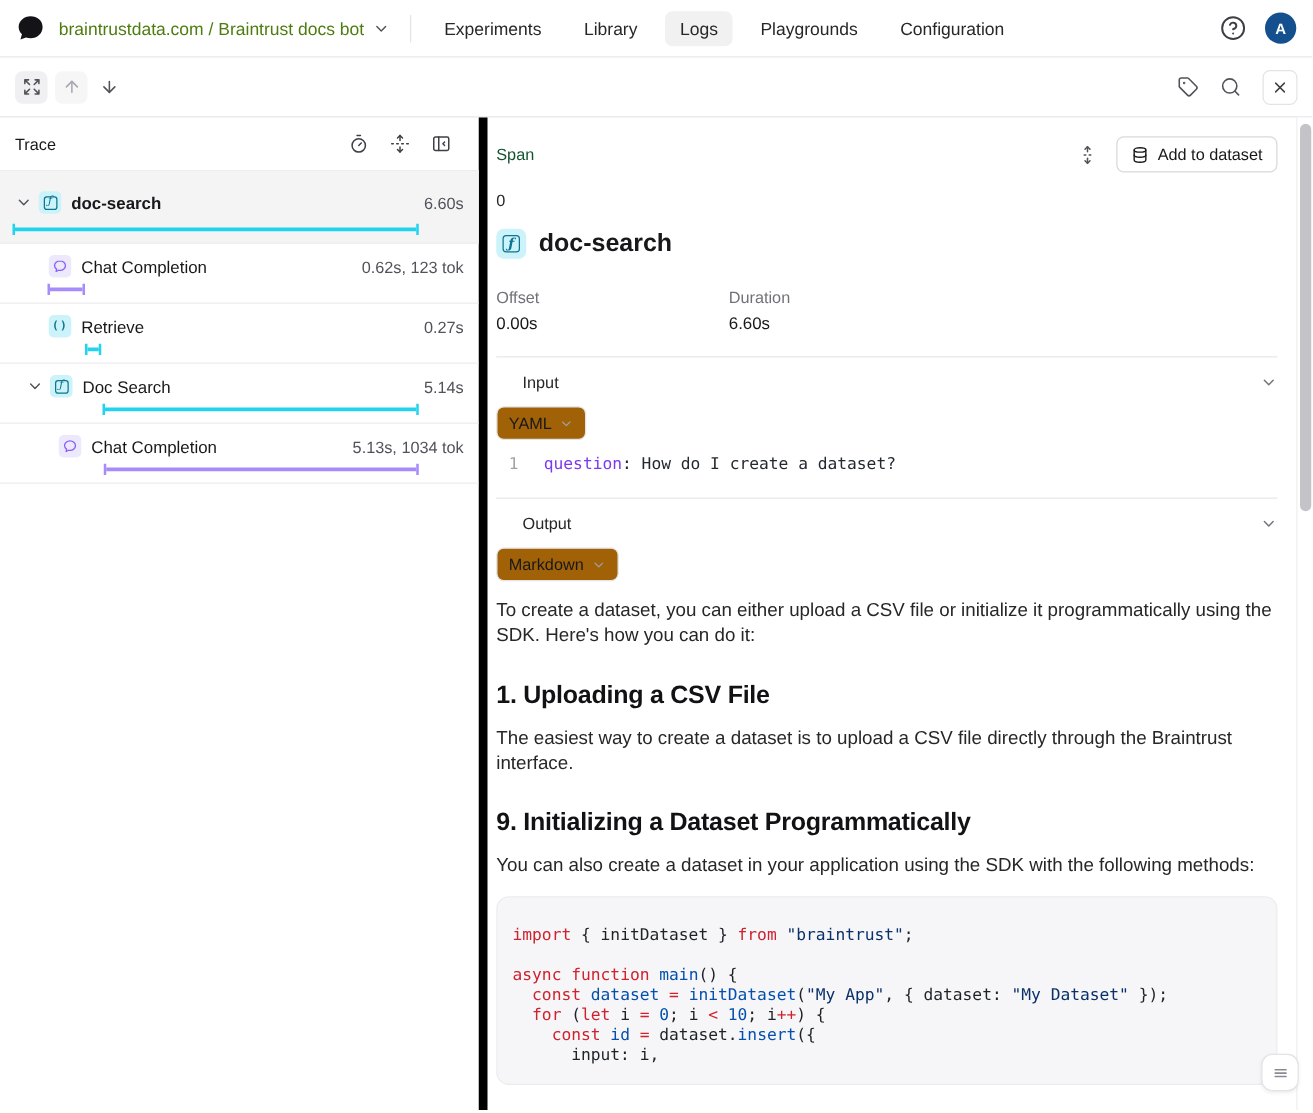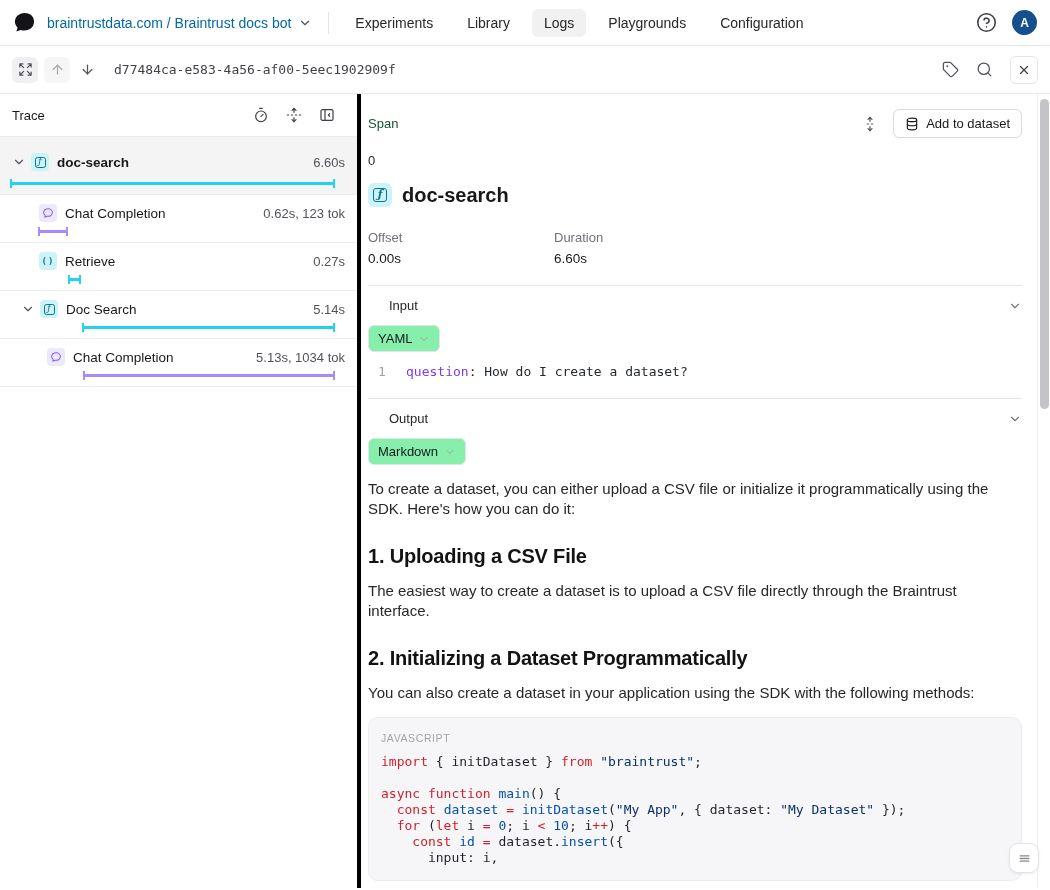--- a/index.html
+++ b/index.html
@@ -5,21 +5,21 @@
   * { box-sizing: border-box; margin: 0; padding: 0; }
   html,body { width:1050px; height:890px; overflow:hidden; background:#fff;
     font-family:"Liberation Sans", sans-serif; color:#18181b; }
 
   svg { display:block; flex:none; }
 
   
   .topnav { height:46px; border-bottom:1px solid #e7e7ea; display:flex; align-items:center; padding:0 13px; }
   .logo { width:23px; height:23px; display:flex; align-items:center; justify-content:center; cursor:pointer; }
   .project { display:flex; align-items:center; gap:7px; margin-left:11px; cursor:pointer; }
-  .project-name { font-size:14px; color:#0369a1; }
+  .project-name { font-size:14px; color:#4d7c0f; }
   .vdiv { width:1px; height:22px; background:#e4e4e7; margin:0 14px 0 16px; }
   .nav { display:flex; align-items:center; gap:10px; }
   .nav-item { font-size:14px; color:#27272a; padding:6px 12px; border-radius:6px; cursor:pointer; white-space:nowrap; }
   .nav-item.active { background:#f1f1f2; }
   .tn-right { margin-left:auto; display:flex; align-items:center; gap:15px; }
   .avatar { width:25px; height:25px; border-radius:50%; background:var(--avatar_bg,#14508e); color:#fff;
     font-size:12px; font-weight:700; display:flex; align-items:center; justify-content:center; cursor:pointer; }
 
   
   .toolbar { height:48px; border-bottom:1px solid #e7e7ea; display:flex; align-items:center; padding:0 12px; }
@@ -31,21 +31,21 @@
   .trace-id { font-family:"DejaVu Sans Mono", monospace; font-size:13px; color:#3f3f46; margin-left:14px; }
   .tb-right { margin-left:auto; display:flex; align-items:center; gap:17px; }
   .icon-btn { background:none; border:none; color:#52525b; cursor:pointer; display:flex; }
   .close-btn { width:28px; height:28px; border:1px solid #e4e4e7; border-radius:6px; background:#fff;
     display:flex; align-items:center; justify-content:center; color:#3f3f46; cursor:pointer; }
 
   
   .main { display:flex; height:794px; }
 
   
-  .trace-panel { width:361px; flex:none; border-right:4px solid #000000; }
+  .trace-panel { width:390px; flex:none; border-right:7px solid #000000; }
   .tp-header { height:42px; display:flex; align-items:center; padding:0 22px 0 12px; }
   .tp-title { font-size:13px; color:#18181b; font-weight:500; }
   .tp-icons { margin-left:auto; display:flex; align-items:center; gap:17px; color:#3f3f46; }
   .tp-icons .icon-btn { color:#3f3f46; }
   .t-row { position:relative; height:48px; border-bottom:1px solid #ededef; cursor:pointer; }
   .t-row.selected { height:59px; background:#f4f4f5; border-top:1px solid #ededef; }
   .t-line { display:flex; align-items:center; padding:9px 12px 0; }
   .selected .t-line { padding-top:16px; }
   .row-chev { margin-right:5px; }
   .ni { width:18px; height:18px; border-radius:4px; display:inline-flex; align-items:center; justify-content:center; flex:none; }
@@ -73,21 +73,21 @@
   .ni.big { width:24px; height:24px; border-radius:6px; }
   .ni.big .fnbox { width:14px; height:14px; font-size:11px; border-width:1.6px; border-radius:3px; }
   .meta { display:grid; grid-template-columns:186px 186px 1fr; margin-top:23px; }
   .meta .lbl { font-size:13px; color:#71717a; }
   .meta .val { font-size:13.5px; color:#18181b; margin-top:6px; }
   .divider { border-top:1px solid #e7e7ea; margin-top:19px; }
   .sec-head { display:flex; align-items:center; justify-content:space-between; margin-top:12px;margin-left:21px; }
   .sec-label { font-size:13px; color:#27272a; }
   .sec-chev { color:#71717a; cursor:pointer; }
   .fmt-btn { display:inline-flex; align-items:center; gap:6px; margin-top:12px; border:1px solid #e4e4e7;
-    border-radius:6px; padding:5px 9px; font-size:13px; color:#18181b; background:#86efac; cursor:pointer;
+    border-radius:6px; padding:5px 9px; font-size:13px; color:#18181b; background:#a16207; cursor:pointer;
     font-family:"Liberation Sans", sans-serif; }
   .fmt-btn svg { color:#a1a1aa; }
   .input-line { display:flex; margin-top:12px; font-family:"DejaVu Sans Mono", monospace; font-size:13px; color:#24292f; }
   .ln { color:#a1a1aa; width:38px; padding-left:10px; flex:none; }
 
   .tk-k { color:var(--syn_keyword,#cf222e); }
   .tk-f { color:var(--syn_ident,#0550ae); }
   .tk-n { color:var(--syn_number,#0550ae); }
   .tk-s { color:var(--syn_string,#0a3069); }
   .tk-key { color:var(--syn_yaml_key,#7c3aed); }
@@ -158,21 +158,20 @@
         <path d="M12 19V5"></path>
         <path d="M5 12l7-7 7 7"></path>
       </svg>
   </button>
   <button class="tb-btn plain">
     <svg viewBox="0 0 24 24" width="15" height="15" fill="none" stroke="currentColor" stroke-width="2" stroke-linecap="round" stroke-linejoin="round">
         <path d="M12 5v14"></path>
         <path d="M19 12l-7 7-7-7"></path>
       </svg>
   </button>
-  <span class="trace-id">d77484ca-e583-4a56-af00-5eec1902909f</span>
   <div class="tb-right">
     <button class="icon-btn">
       <svg viewBox="0 0 24 24" width="17" height="17" fill="none" stroke="currentColor" stroke-width="1.8" stroke-linecap="round" stroke-linejoin="round">
           <path d="M12.586 2.586A2 2 0 0 0 11.172 2H4a2 2 0 0 0-2 2v7.172a2 2 0 0 0 .586 1.414l8.704 8.704a2.426 2.426 0 0 0 3.42 0l6.58-6.58a2.426 2.426 0 0 0 0-3.42z"></path>
           <circle cx="7.5" cy="7.5" r=".5" fill="currentColor"></circle>
         </svg>
     </button>
     <button class="icon-btn">
       <svg viewBox="0 0 24 24" width="17" height="17" fill="none" stroke="currentColor" stroke-width="1.8" stroke-linecap="round" stroke-linejoin="round">
           <circle cx="11" cy="11" r="8"></circle>
@@ -368,24 +367,23 @@
       <span>Markdown</span>
       <svg viewBox="0 0 24 24" width="12" height="12" fill="none" stroke="currentColor" stroke-width="2" stroke-linecap="round" stroke-linejoin="round">
           <path d="m6 9 6 6 6-6"></path>
         </svg>
     </button>
 
     <div class="md">
       <p class="intro">To create a dataset, you can either upload a CSV file or initialize it programmatically using the SDK. Here's how you can do it:</p>
       <h3>1. Uploading a CSV File</h3>
       <p>The easiest way to create a dataset is to upload a CSV file directly through the Braintrust interface.</p>
-      <h3>2. Initializing a Dataset Programmatically</h3>
+      <h3>9. Initializing a Dataset Programmatically</h3>
       <p>You can also create a dataset in your application using the SDK with the following methods:</p>
       <div class="codeblock">
-        <div class="cb-lang">JAVASCRIPT</div>
         <div class="cb-pre"><div class="cb-line"><span class="tk-k">import</span><span> { initDataset } </span><span class="tk-k">from</span><span> </span><span class="tk-s">"braintrust"</span><span>;</span></div><div class="cb-line">&nbsp;</div><div class="cb-line"><span class="tk-k">async</span><span> </span><span class="tk-k">function</span><span> </span><span class="tk-f">main</span><span>() {</span></div><div class="cb-line"><span>  </span><span class="tk-k">const</span><span> </span><span class="tk-f">dataset</span><span> </span><span class="tk-k">=</span><span> </span><span class="tk-f">initDataset</span><span>(</span><span class="tk-s">"My App"</span><span>, { dataset: </span><span class="tk-s">"My Dataset"</span><span> });</span></div><div class="cb-line"><span>  </span><span class="tk-k">for</span><span> (</span><span class="tk-k">let</span><span> i </span><span class="tk-k">=</span><span> </span><span class="tk-n">0</span><span>; i </span><span class="tk-k">&lt;</span><span> </span><span class="tk-n">10</span><span>; i</span><span class="tk-k">++</span><span>) {</span></div><div class="cb-line"><span>    </span><span class="tk-k">const</span><span> </span><span class="tk-f">id</span><span> </span><span class="tk-k">=</span><span> dataset.</span><span class="tk-f">insert</span><span>({</span></div><div class="cb-line"><span>      input: i,</span></div></div>
       </div>
     </div>
 
     <div class="float-btn">
       <svg viewBox="0 0 24 24" width="13" height="13" fill="none" stroke="currentColor" stroke-width="2.4" stroke-linecap="round">
           <path d="M4 7h16"></path>
           <path d="M4 12h16"></path>
           <path d="M4 17h16"></path>
         </svg>

